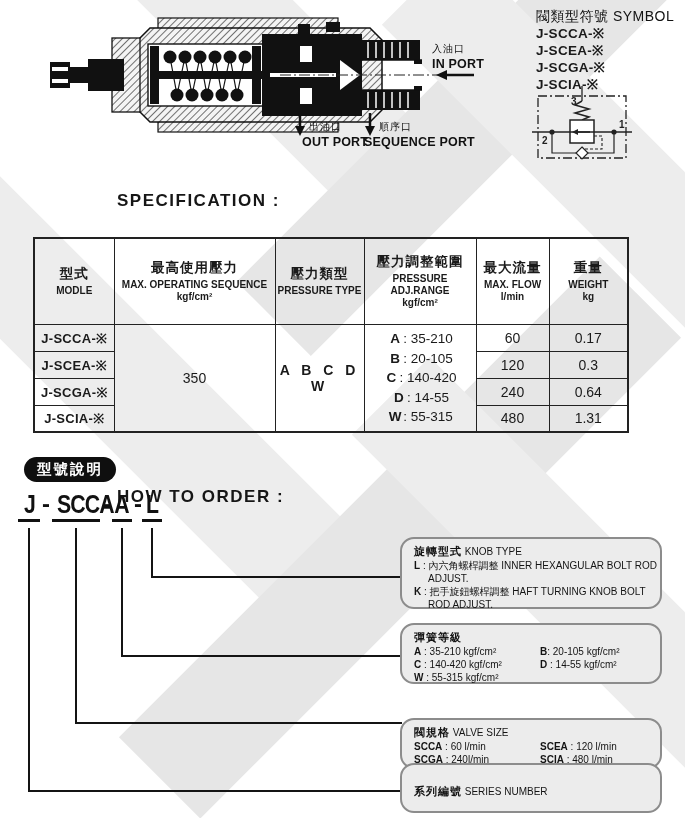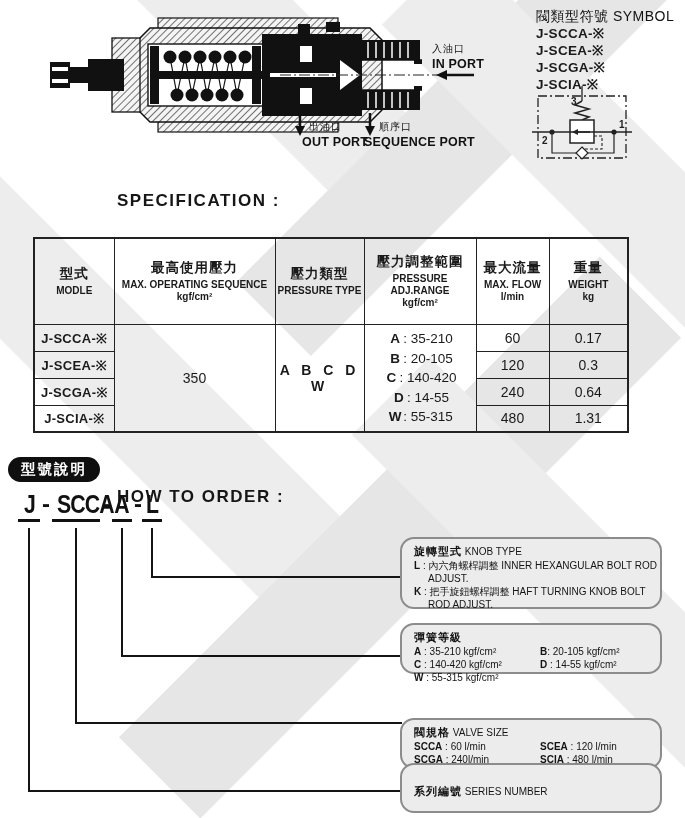--- a/index.html
+++ b/index.html
@@ -267,21 +267,21 @@
         <td class="num-cell">0.64</td>
       </tr>
       <tr style="height:27px;">
         <td class="model-cell">J-SCIA-※</td>
         <td class="num-cell">480</td>
         <td class="num-cell">1.31</td>
       </tr>
     </tbody>
       </table>
 
-    <div class="abs" style="left:8px; top:457px;">
+    <div class="abs" style="left:24px; top:457px;">
       <span class="pill">型號說明</span>
     </div>
     <div class="abs sec-en" style="left:117px; top:487px;">HOW TO ORDER :</div>
 
     <div class="abs" style="left:0; top:490px; height:40px; width:685px;">
       <div class="codeseg" style="left:18px; width:22px;"><span>J</span></div>
       <div class="codedash" style="left:41px; width:10px; top:0;">-</div>
       <div class="codeseg" style="left:52px; width:48px;"><span>SCCA</span></div>
       <div class="codedash" style="left:101px; width:10px; top:0;">-</div>
       <div class="codeseg" style="left:112px; width:20px;"><span>A</span></div>
@@ -297,21 +297,21 @@
     <div class="lead" style="left:75px; top:722px; width:327px; height:2px;"></div>
     <div class="lead" style="left:28px; top:528px; width:2px; height:264px;"></div>
     <div class="lead" style="left:28px; top:790px; width:374px; height:2px;"></div>
 
     <div class="callout" style="top:537px; height:72px;">
       <div class="title"><b>旋轉型式</b> <span>KNOB TYPE</span></div>
       <div class="hang"><b>L</b><span> : 內六角螺桿調整  INNER HEXANGULAR BOLT ROD ADJUST.</span></div>
       <div class="hang"><b>K</b><span> : 把手旋鈕螺桿調整  HAFT TURNING KNOB BOLT ROD ADJUST.</span></div>
     </div>
 
-    <div class="callout" style="top:623px; height:51px;">
+    <div class="callout" style="top:623px; height:61px;">
       <div class="title"><b>彈簧等級</b></div>
       <div class="grid2">
         <div><b>A</b><span> : 35-210 kgf/cm²</span></div>
         <div><b>B</b><span>: 20-105 kgf/cm²</span></div>
         <div><b>C</b><span> : 140-420 kgf/cm²</span></div>
         <div><b>D</b><span> : 14-55 kgf/cm²</span></div>
         <div><b>W</b><span> : 55-315 kgf/cm²</span></div>
       </div>
     </div>
 

